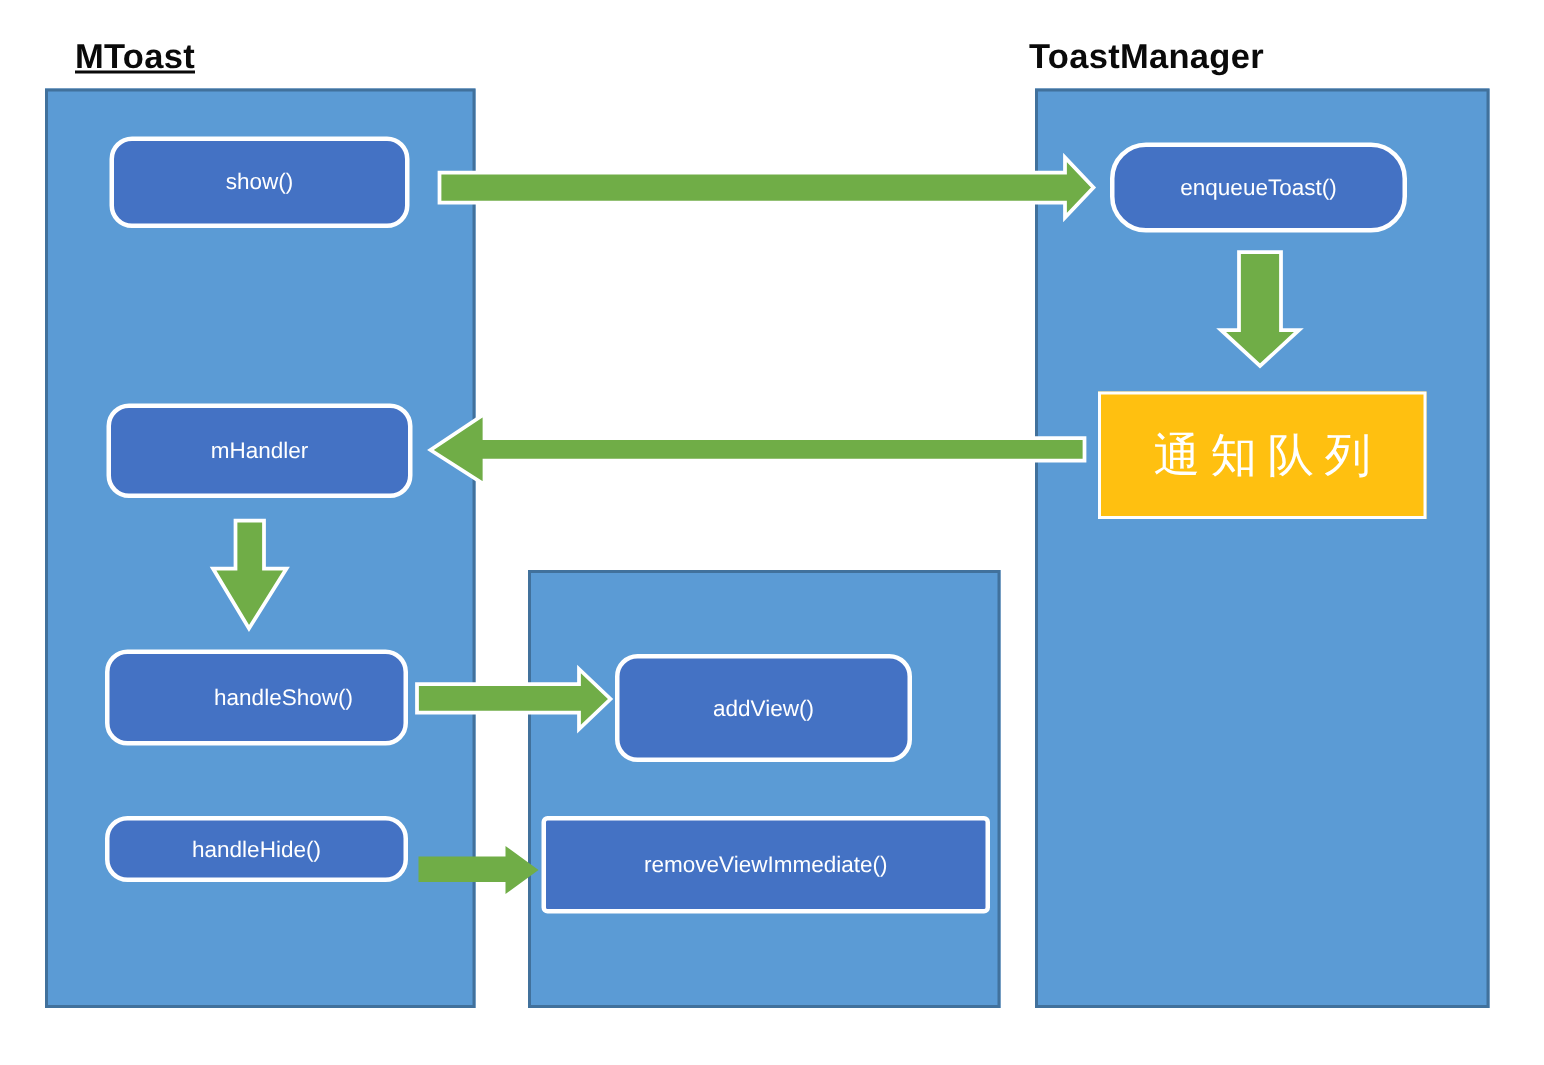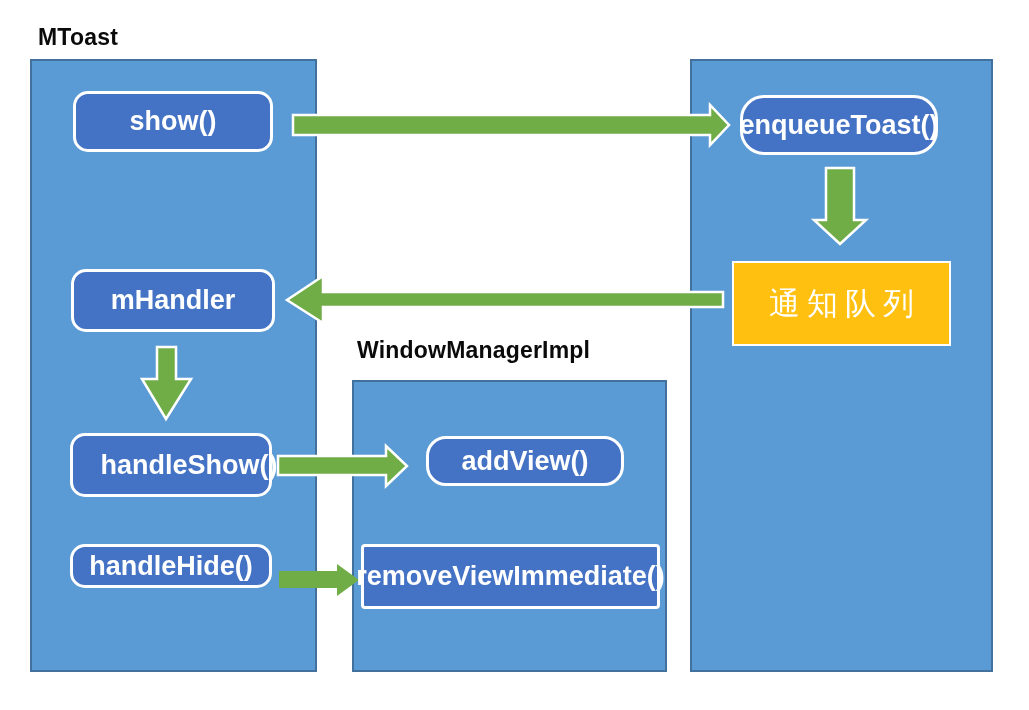--- a/index.html
+++ b/index.html
@@ -32,22 +32,22 @@
   .node {
     position: absolute;
     background: var(--node-blue);
     border: 3px solid #ffffff;
     border-radius: 15px;
     box-sizing: border-box;
     display: flex;
     align-items: center;
     justify-content: center;
     color: #ffffff;
-    font-weight: 700;
-    font-size: 27px;
+    font-weight: 400;
+    font-size: 15px;
     white-space: nowrap;
   }
   .node.orange {
     background: var(--queue-orange);
     border-radius: 0;
     border-width: 2px;
     font-family: "DejaVu Serif", "Liberation Serif", serif;
     font-weight: 400;
     font-size: 31px;
     letter-spacing: 7px;
@@ -67,22 +67,22 @@
   }
   #arrow-layer polygon.plain {
     fill: var(--arrow-green);
   }
 </style>
 </head>
 <body>
 
 <div id="canvas">
 
-  <div class="lane-label" style="left:38px; top:24px;">MToast</div>
-  <div class="lane-label" style="left:357px; top:337px;">WindowManagerImpl</div>
+  <div class="lane-label" style="left:50px; top:24px;text-decoration:underline;">MToast</div>
+  <div class="lane-label" style="left:686px; top:24px;">ToastManager</div>
 
   <div class="lane" style="left:30px; top:59px; width:287px; height:613px;"></div>
   <div class="lane" style="left:690px; top:59px; width:303px; height:613px;"></div>
   <div class="lane" style="left:352px; top:380px; width:315px; height:292px;"></div>
 
   <svg id="arrow-layer" width="1029" height="710" viewBox="0 0 1029 710">
     <polygon class="outlined" points="293,115 710,115 710,105 729,125 710,145 710,135 293,135"></polygon>
     <polygon class="outlined" points="826,168 854,168 854,220 866,220 840,244 814,220 826,220"></polygon>
     <polygon class="outlined" points="723,292 323,292 323,276 287,300 323,323 323,307 723,307"></polygon>
     <polygon class="outlined" points="157,347 176,347 176,379 191,379 166,419 142,379 157,379"></polygon>
@@ -91,16 +91,16 @@
   </svg>
 
   <div class="node" style="left:73px; top:91px; width:200px; height:61px;">show()</div>
   <div class="node" style="left:71px; top:269px; width:204px; height:63px;">mHandler</div>
   <div class="node" style="left:70px; top:433px; width:202px; height:64px;padding-left:36px;">handleShow()</div>
   <div class="node" style="left:70px; top:544px; width:202px; height:44px;">handleHide()</div>
 
   <div class="node" style="left:740px; top:95px; width:198px; height:60px;border-radius:24px;">enqueueToast()</div>
   <div class="node orange" style="left:732px; top:261px; width:219px; height:85px;">通知队列</div>
 
-  <div class="node" style="left:426px; top:436px; width:198px; height:50px;border-radius:20px;">addView()</div>
+  <div class="node" style="left:410px; top:436px; width:198px; height:72px;">addView()</div>
   <div class="node" style="left:361px; top:544px; width:299px; height:65px; border-radius:4px;">removeViewImmediate()</div>
 
 </div>
 
 </body></html>

